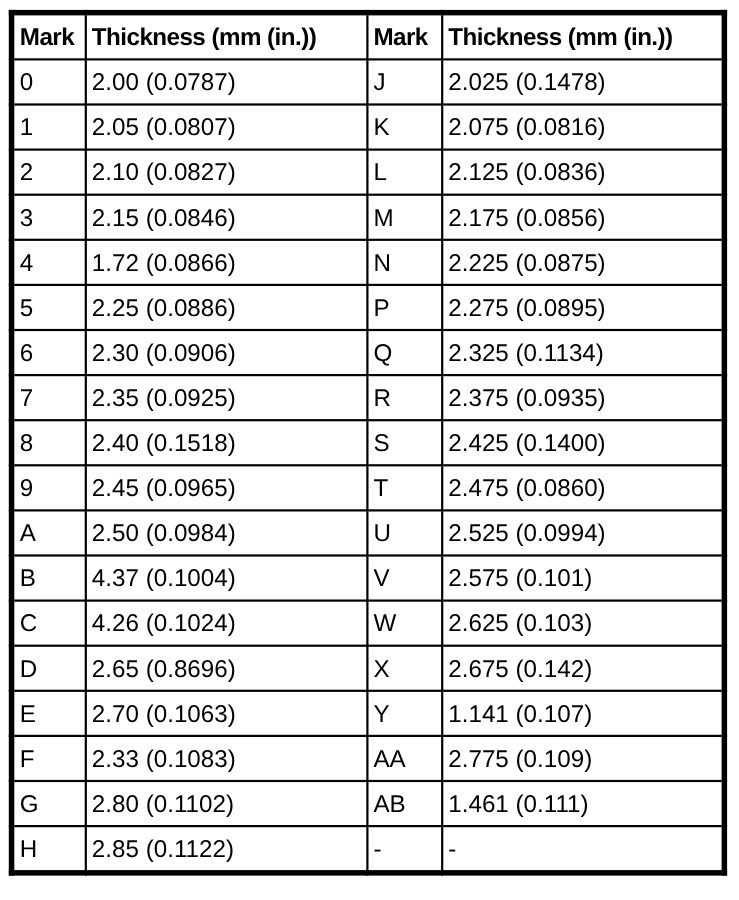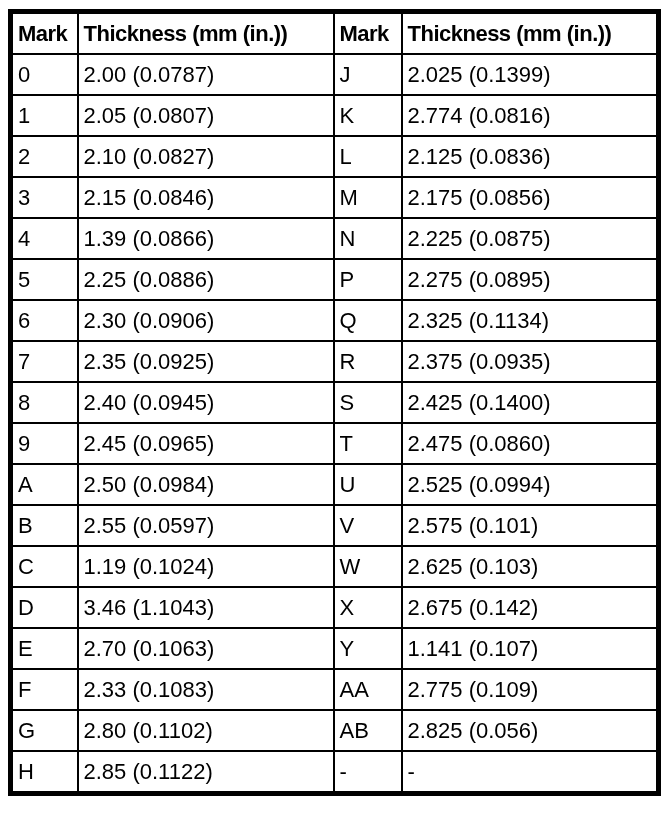--- a/index.html
+++ b/index.html
@@ -64,43 +64,43 @@
         <th>Thickness (mm (in.))</th>
         <th>Mark</th>
         <th>Thickness (mm (in.))</th>
       </tr>
     </thead>
     <tbody>
         <tr>
           <td>0</td>
           <td>2.00 (0.0787)</td>
           <td>J</td>
-          <td>2.025 (0.1399)</td>
+          <td>2.025 (0.1478)</td>
         </tr>
         <tr>
           <td>1</td>
           <td>2.05 (0.0807)</td>
           <td>K</td>
-          <td>2.774 (0.0816)</td>
+          <td>2.075 (0.0816)</td>
         </tr>
         <tr>
           <td>2</td>
           <td>2.10 (0.0827)</td>
           <td>L</td>
           <td>2.125 (0.0836)</td>
         </tr>
         <tr>
           <td>3</td>
           <td>2.15 (0.0846)</td>
           <td>M</td>
           <td>2.175 (0.0856)</td>
         </tr>
         <tr>
           <td>4</td>
-          <td>1.39 (0.0866)</td>
+          <td>1.72 (0.0866)</td>
           <td>N</td>
           <td>2.225 (0.0875)</td>
         </tr>
         <tr>
           <td>5</td>
           <td>2.25 (0.0886)</td>
           <td>P</td>
           <td>2.275 (0.0895)</td>
         </tr>
         <tr>
@@ -110,71 +110,71 @@
           <td>2.325 (0.1134)</td>
         </tr>
         <tr>
           <td>7</td>
           <td>2.35 (0.0925)</td>
           <td>R</td>
           <td>2.375 (0.0935)</td>
         </tr>
         <tr>
           <td>8</td>
-          <td>2.40 (0.0945)</td>
+          <td>2.40 (0.1518)</td>
           <td>S</td>
           <td>2.425 (0.1400)</td>
         </tr>
         <tr>
           <td>9</td>
           <td>2.45 (0.0965)</td>
           <td>T</td>
           <td>2.475 (0.0860)</td>
         </tr>
         <tr>
           <td>A</td>
           <td>2.50 (0.0984)</td>
           <td>U</td>
           <td>2.525 (0.0994)</td>
         </tr>
         <tr>
           <td>B</td>
-          <td>2.55 (0.0597)</td>
+          <td>4.37 (0.1004)</td>
           <td>V</td>
           <td>2.575 (0.101)</td>
         </tr>
         <tr>
           <td>C</td>
-          <td>1.19 (0.1024)</td>
+          <td>4.26 (0.1024)</td>
           <td>W</td>
           <td>2.625 (0.103)</td>
         </tr>
         <tr>
           <td>D</td>
-          <td>3.46 (1.1043)</td>
+          <td>2.65 (0.8696)</td>
           <td>X</td>
           <td>2.675 (0.142)</td>
         </tr>
         <tr>
           <td>E</td>
           <td>2.70 (0.1063)</td>
           <td>Y</td>
           <td>1.141 (0.107)</td>
         </tr>
         <tr>
           <td>F</td>
           <td>2.33 (0.1083)</td>
           <td>AA</td>
           <td>2.775 (0.109)</td>
         </tr>
         <tr>
           <td>G</td>
           <td>2.80 (0.1102)</td>
           <td>AB</td>
-          <td>2.825 (0.056)</td>
+          <td>1.461 (0.111)</td>
         </tr>
         <tr>
           <td>H</td>
           <td>2.85 (0.1122)</td>
           <td>-</td>
           <td>-</td>
         </tr>
       </tbody>
   </table>
 </div>

